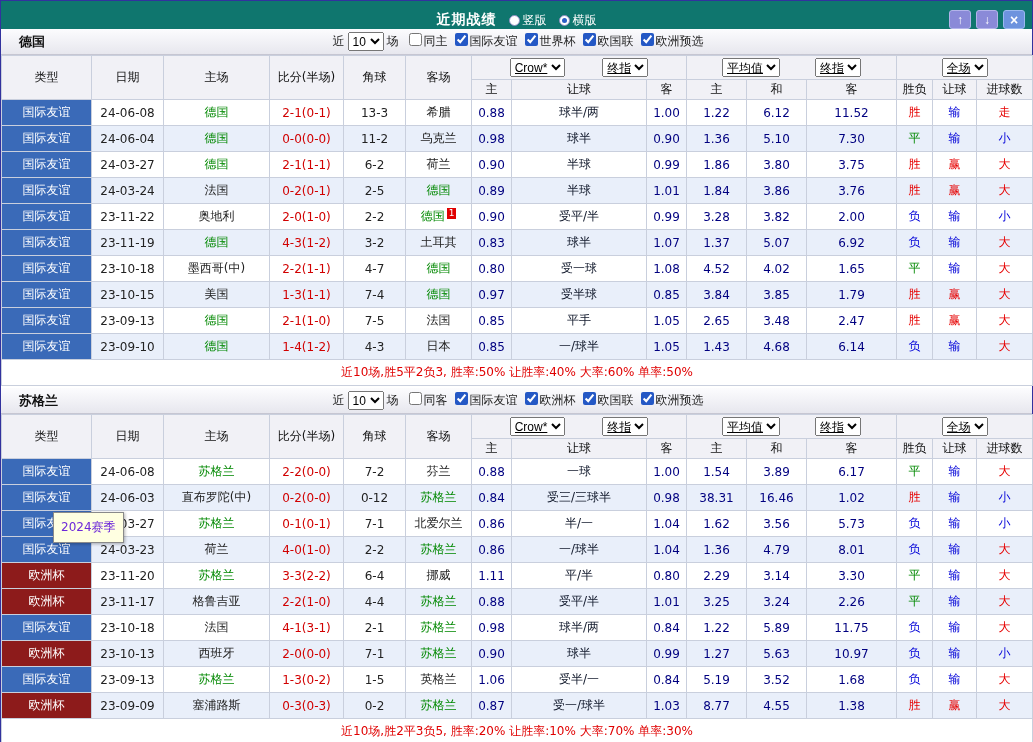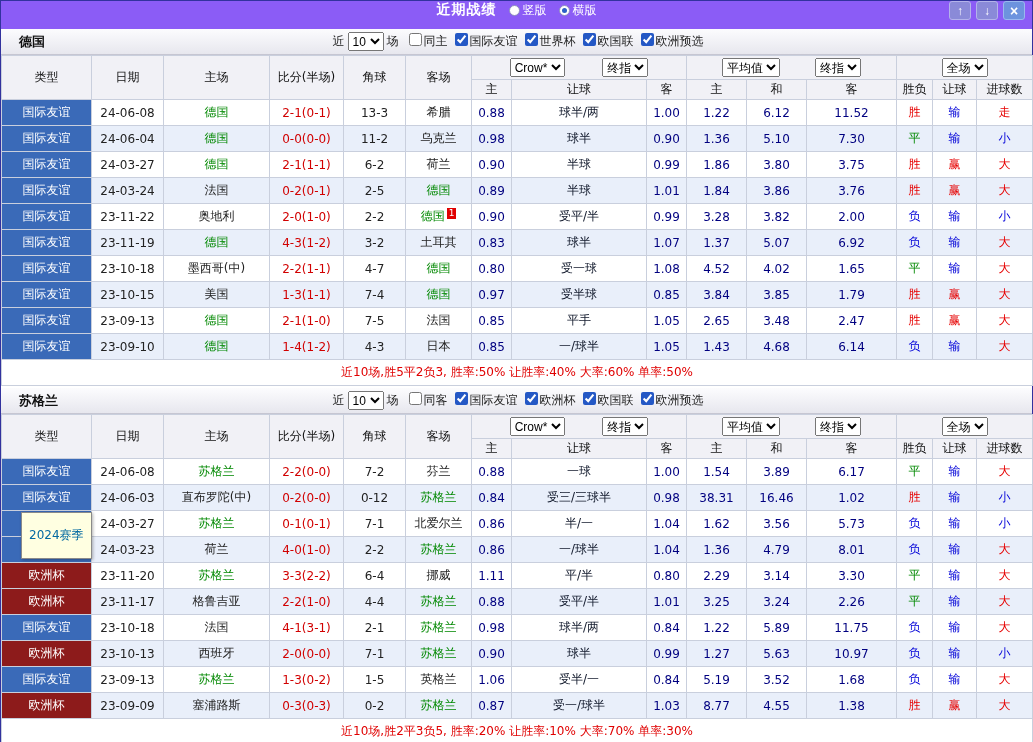--- a/index.html
+++ b/index.html
@@ -1,20 +1,20 @@
 <!DOCTYPE html>
 <html><head>
 <meta charset="utf-8">
 <style>
   * { margin:0; padding:0; box-sizing:border-box; }
   body { font-family:"DejaVu Sans","Liberation Sans",sans-serif; background:#fff; }
   .app { width:1033px; height:744px; border:1px solid #32329e; position:relative; background:#fff; }
 
   
-  .titlebar { height:28px; background:#8b5cf6; display:flex; align-items:flex-start; position:relative; color:#fff; }
+  .titlebar { height:28px; background:#0f766e; display:flex; align-items:flex-end; position:relative; color:#fff; }
   .tb-center { position:absolute; left:0; right:0; display:flex; justify-content:center; align-items:center; gap:12px; }
   .tb-title { font-weight:bold; font-size:14px; letter-spacing:1px; }
   .tb-radio { display:flex; align-items:center; gap:3px; font-size:12px; cursor:pointer; }
   .rc { width:11px; height:11px; border-radius:50%; background:#fff; border:1px solid #8b8bc0; display:inline-block; position:relative; }
   .rc.on::after { content:""; position:absolute; left:2px; top:2px; right:2px; bottom:2px; border-radius:50%; background:#2b5fc7; }
   .tb-buttons { margin-left:auto; display:flex; gap:5px; padding-right:7px; z-index:2; }
   .tb-btn { width:22px; height:19px; background:#8a8ad8; border:1px solid #b3b3ea; border-radius:3px; color:#fff; font-size:12px; line-height:16px; text-align:center; cursor:pointer; padding:0; }
   .tb-btn.close { background:#6d93de; border-color:#9ab8ef; font-size:14px; font-weight:bold; }
 
   
@@ -27,39 +27,39 @@
   .ckl { display:flex; margin-left:7px; cursor:pointer; }
   .ckl input { width:13px; height:13px; accent-color:#2458c5; margin-right:2px; }
 
   
   table { width:1031px; border-collapse:collapse; table-layout:fixed; font-size:12px; }
   th, td { border:1px solid #c9cfdd; text-align:center; overflow:hidden; white-space:nowrap; }
   thead th { background:#f1f1f6; font-weight:normal; color:#111; }
   tr.h1 th { height:24px; }
   tr.h2 th { height:20px; }
   .selwrap { display:flex; justify-content:space-evenly; align-items:center; }
-  .selwrap select { font-size:12px; height:19px; }
+  .selwrap select { font-size:12px; height:19px;text-decoration:underline; }
   tbody td { height:26px; color:#222; }
   tbody tr:nth-child(odd) td { background:#fff; }
   tbody tr:nth-child(even) td { background:#e9effa; }
   td.type { color:#fff; }
   td.type.friendly { background:#3a6ab8; }
   td.type.eurocup { background:#8d1b1b; }
   td.self { color:#008800; }
   td.score { color:#d10000; }
   td.oddsv { color:#000080; }
   td.handicap { color:#0f172a; }
   .c-red { color:#e60000; }
   .c-green { color:#008800; }
   .c-blue { color:#0000d8; }
   tfoot td.summary { height:26px; color:#e00000; background:#fff; }
   .badge { background:#e00000; color:#fff; font-size:9px; line-height:11px; padding:0 2px; margin-left:2px; display:inline-block; vertical-align:top; }
 
   
-  .tooltip { position:absolute; left:20px; top:511px; background:#ffffe1; border:1px solid #8a8a8a; padding:14px 7px; font-size:12px; color:#0369a1; z-index:10; box-shadow:1px 1px 3px rgba(0,0,0,.3); }
+  .tooltip { position:absolute; left:52px; top:511px; background:#ffffe1; border:1px solid #8a8a8a; padding:6px 7px; font-size:12px; color:#6d28d9; z-index:10; box-shadow:1px 1px 3px rgba(0,0,0,.3); }
 </style>
 </head>
 <body>
 
 <div class="app">
 
   <div class="titlebar">
     <div class="tb-center">
       <span class="tb-title">近期战绩</span>
       <span class="tb-radio">

